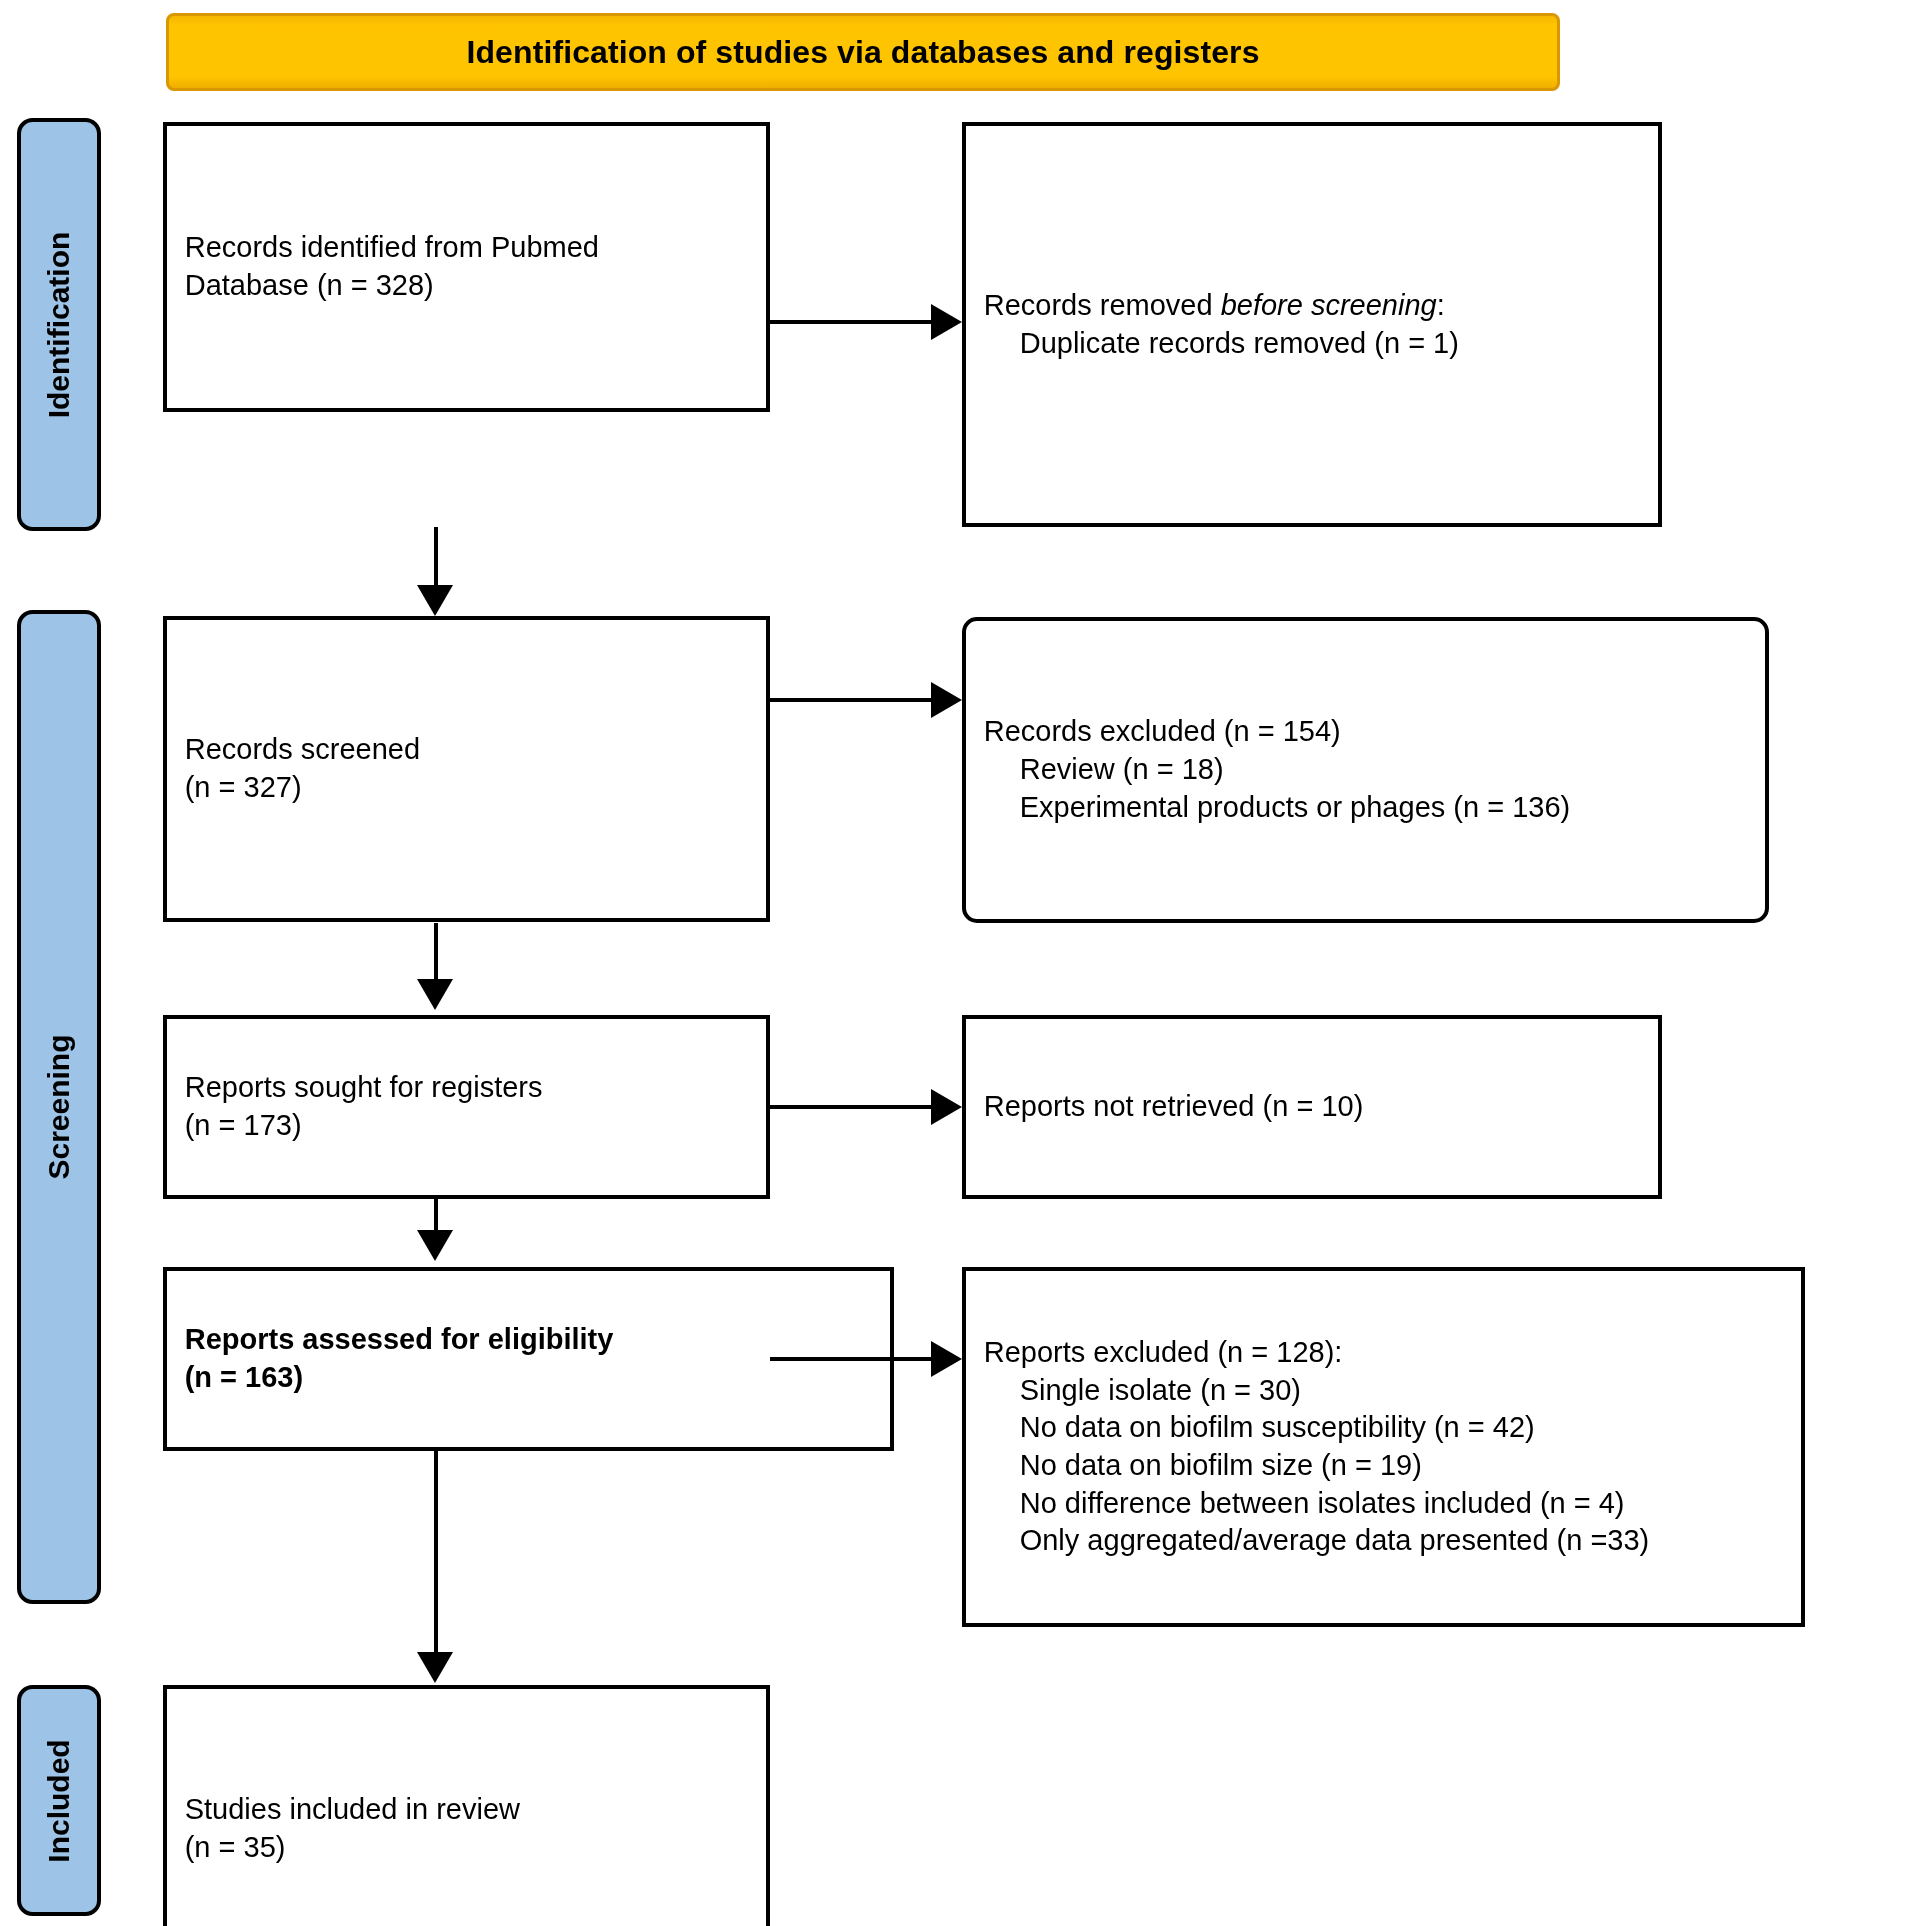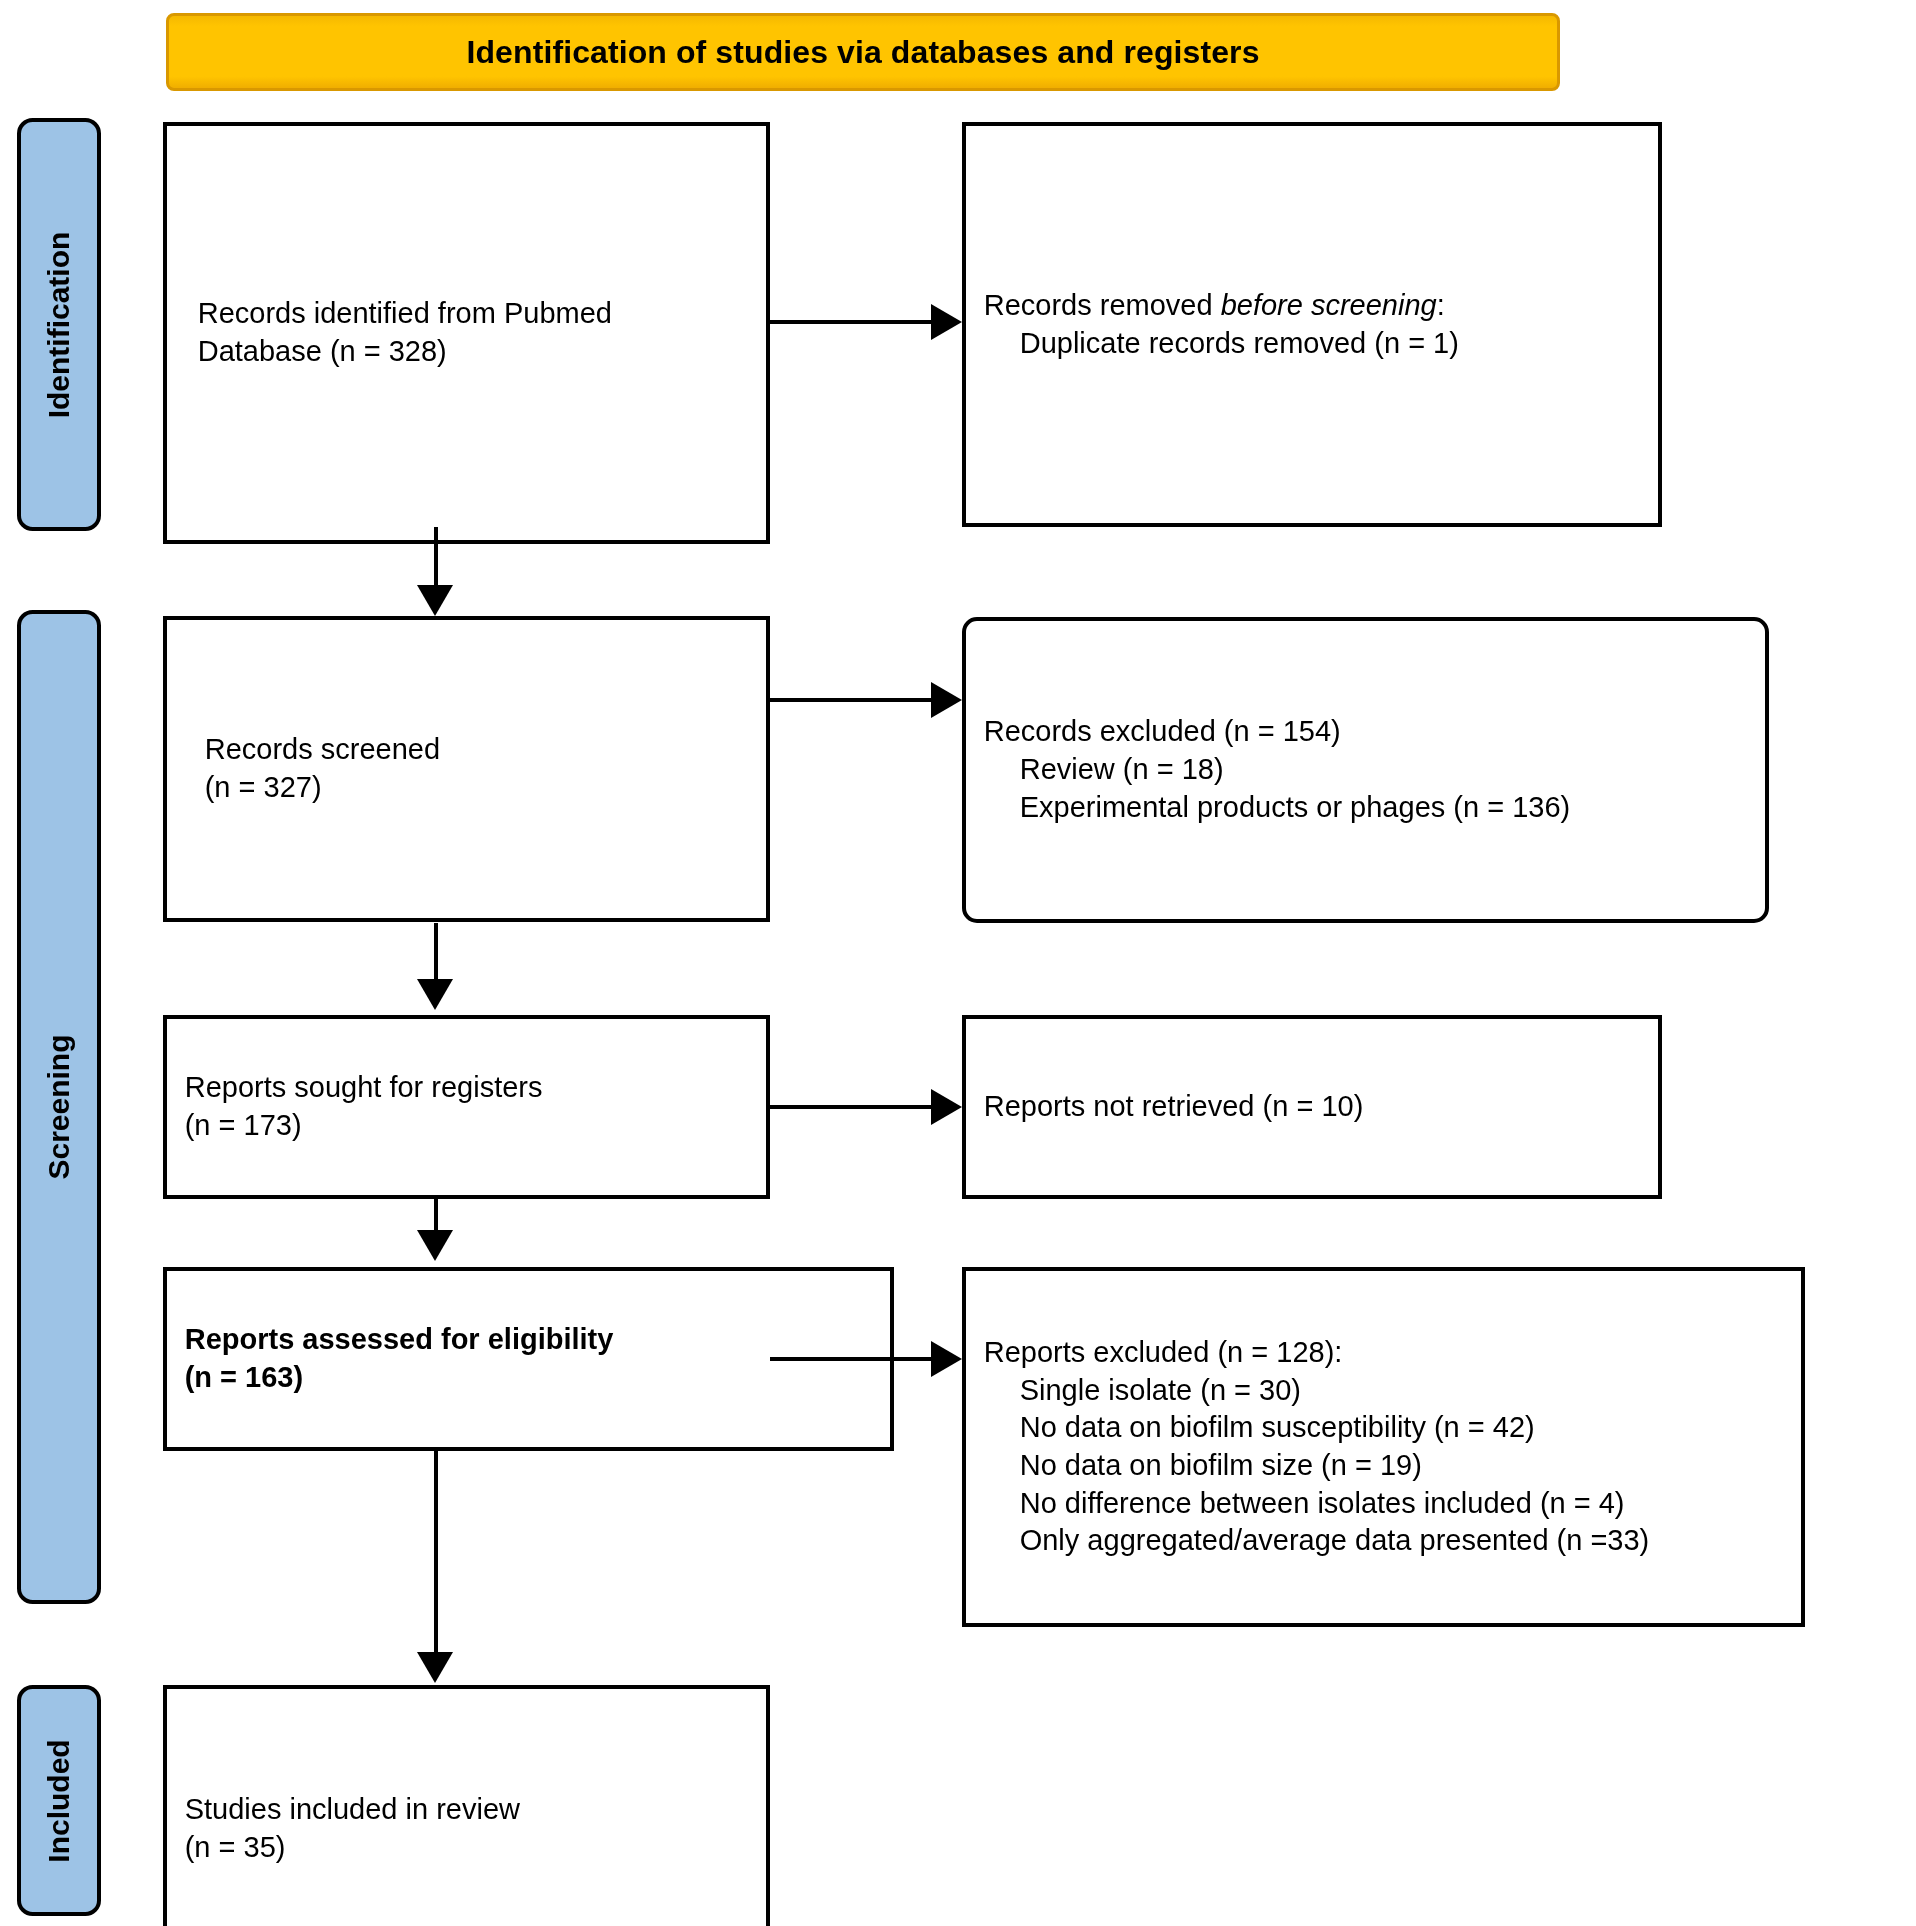--- a/index.html
+++ b/index.html
@@ -80,22 +80,22 @@
     font-size: 29px;
     line-height: 1.30;
     color: #000000;
     padding: 0 17.7px;
   }
   .pbox .ptext .ln { display: block; white-space: nowrap; }
   .pbox .ptext .indent { padding-left: 36px; }
   .pbox .ptext em { font-style: italic; }
 
   
-  #box-identified { left: 163px; top: 122px;  width: 607px; height: 422px; padding-left: 13px; }
-  #box-screened   { left: 163px; top: 616px; width: 607px; height: 306px; padding-left: 20px; }
+  #box-identified { left: 163px; top: 122px;  width: 607px; height: 290px; }
+  #box-screened   { left: 163px; top: 616px; width: 607px; height: 306px; }
   #box-sought     { left: 163px; top: 1015px; width: 607px; height: 184px; }
   #box-assessed   { left: 163px; top: 1267px; width: 731px; height: 184px; font-weight: bold; }
   #box-included   { left: 163px; top: 1685px; width: 607px; height: 288px; }
 
   
   #box-removed      { left: 962px; top: 122px;  width: 700px; height: 405px; }
   #box-rec-excluded { left: 962px; top: 617px; width: 807px; height: 306px; border-radius: 15px; }
   #box-not-retr     { left: 962px; top: 1015px; width: 700px; height: 184px; }
   #box-rep-excluded { left: 962px; top: 1267px; width: 843px; height: 360px; }
 

